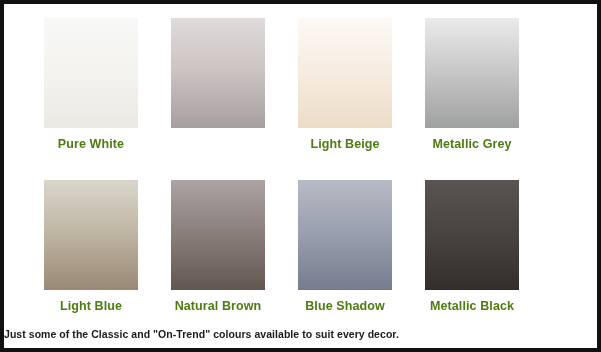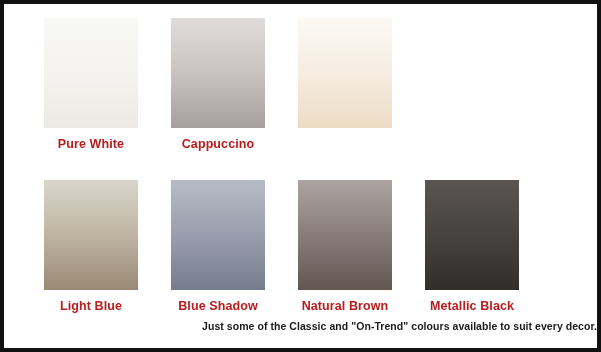--- a/index.html
+++ b/index.html
@@ -49,30 +49,30 @@
     display: block;
   }
   .swatch-label {
     display: block;
     width: 94px;
     margin-top: 9px;
     text-align: center;
     font-family: "Liberation Sans", sans-serif;
     font-size: 12.5px;
     font-weight: bold;
-    color: #b91c1c;
+    color: #4d7c0f;
     letter-spacing: 0.1px;
     white-space: nowrap;
   }
   .board-caption {
     position: absolute;
     left: 0;
     right: 0;
-    bottom: 16px;
-    text-align: right;
+    bottom: 8px;
+    text-align: left;
     font-family: "Liberation Sans", sans-serif;
     font-size: 10.5px;
     font-weight: bold;
     color: #1a1a1a;
     letter-spacing: 0.05px;
   }
 </style>
 </head>
 <body>
 
@@ -81,39 +81,43 @@
 
     <div class="swatch-grid">
 
       <div class="swatch-row">
         <div class="swatch-cell">
           <span class="swatch-chip" style="background: linear-gradient(rgb(248, 248, 246) 0%, rgb(243, 242, 238) 55%, rgb(235, 233, 226) 100%);"></span>
           <span class="swatch-label">Pure White</span>
         </div>
         <div class="swatch-cell">
           <span class="swatch-chip" style="background: linear-gradient(rgb(224, 220, 219) 0%, rgb(201, 194, 193) 50%, rgb(167, 159, 159) 100%);"></span>
-          <span class="swatch-label">Cappuccino</span>
         </div>
         <div class="swatch-cell">
           <span class="swatch-chip" style="background: linear-gradient(rgb(252, 249, 244) 0%, rgb(246, 236, 224) 50%, rgb(236, 220, 198) 100%);"></span>
+          <span class="swatch-label">Light Beige</span>
+        </div>
+        <div class="swatch-cell">
+          <span class="swatch-chip" style="background: linear-gradient(rgb(235, 235, 235) 0%, rgb(198, 198, 198) 50%, rgb(159, 160, 160) 100%);"></span>
+          <span class="swatch-label">Metallic Grey</span>
         </div>
       </div>
 
       <div class="swatch-row">
         <div class="swatch-cell">
           <span class="swatch-chip" style="background: linear-gradient(rgb(218, 214, 204) 0%, rgb(190, 180, 161) 50%, rgb(153, 137, 116) 100%);"></span>
           <span class="swatch-label">Light Blue</span>
         </div>
         <div class="swatch-cell">
+          <span class="swatch-chip" style="background: linear-gradient(rgb(172, 164, 163) 0%, rgb(136, 125, 121) 50%, rgb(98, 87, 80) 100%);"></span>
+          <span class="swatch-label">Natural Brown</span>
+        </div>
+        <div class="swatch-cell">
           <span class="swatch-chip" style="background: linear-gradient(rgb(183, 187, 197) 0%, rgb(152, 158, 173) 50%, rgb(117, 124, 141) 100%);"></span>
           <span class="swatch-label">Blue Shadow</span>
-        </div>
-        <div class="swatch-cell">
-          <span class="swatch-chip" style="background: linear-gradient(rgb(172, 164, 163) 0%, rgb(136, 125, 121) 50%, rgb(98, 87, 80) 100%);"></span>
-          <span class="swatch-label">Natural Brown</span>
         </div>
         <div class="swatch-cell">
           <span class="swatch-chip" style="background: linear-gradient(rgb(90, 85, 82) 0%, rgb(71, 67, 64) 50%, rgb(49, 46, 44) 100%);"></span>
           <span class="swatch-label">Metallic Black</span>
         </div>
       </div>
 
     </div>
 
     <div class="board-caption">Just some of the Classic and "On-Trend" colours available to suit every decor.</div>

